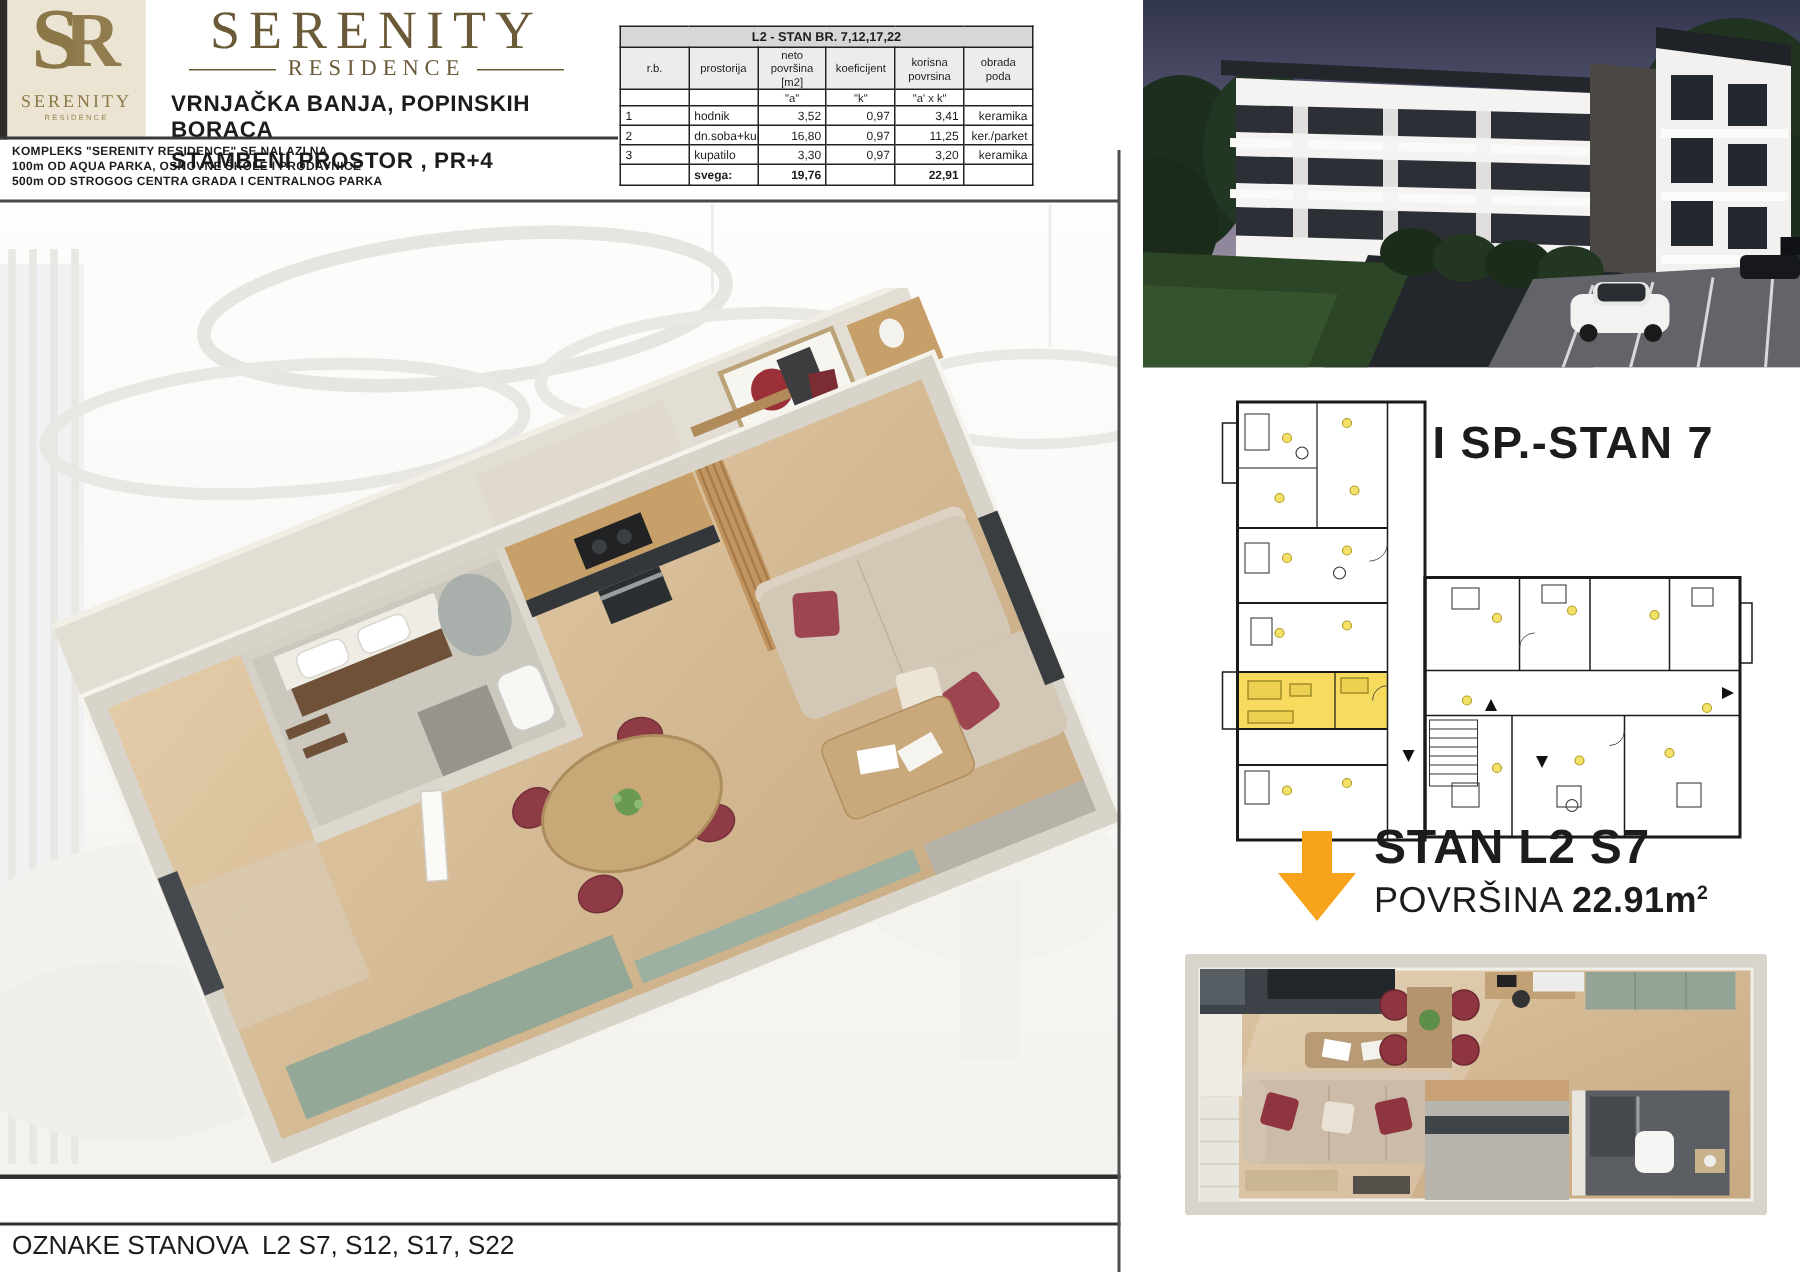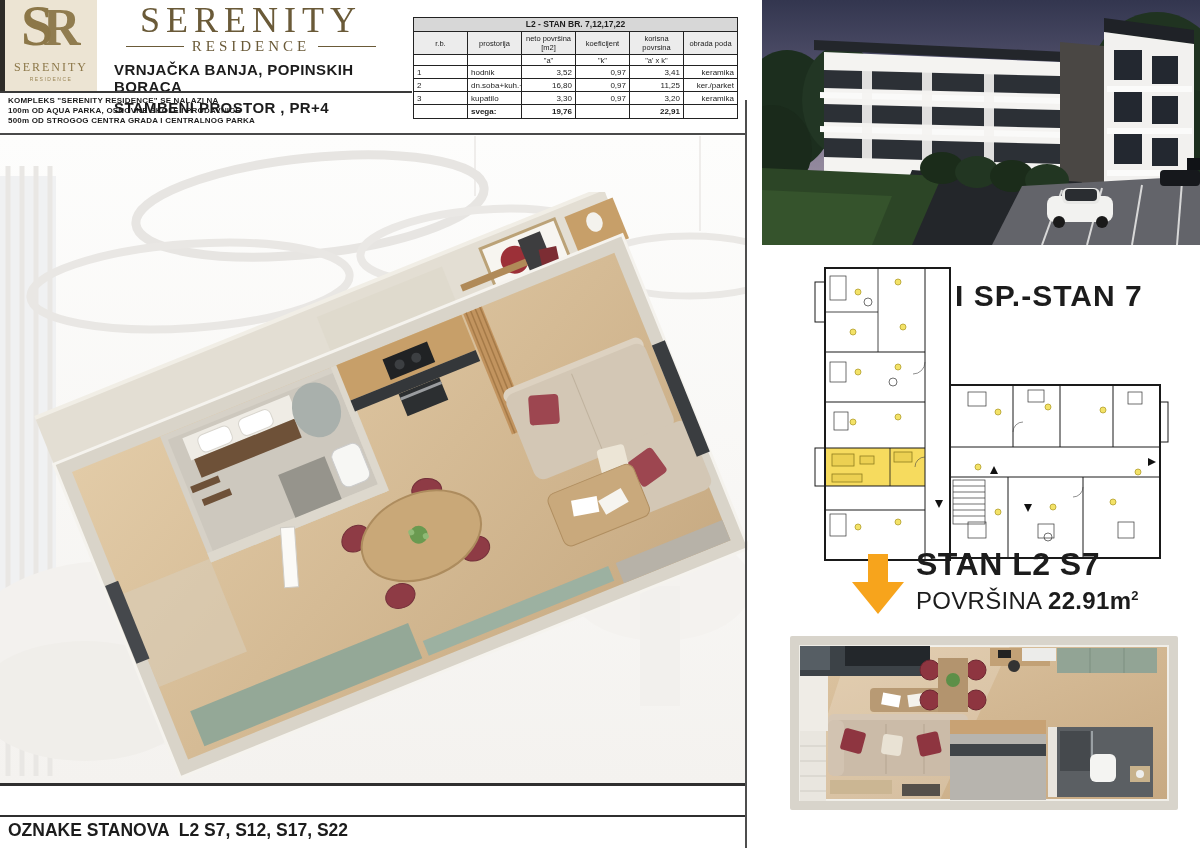--- a/index.html
+++ b/index.html
@@ -25,36 +25,36 @@
   .subtitle-row .hline{width:58px;height:1.5px;background:#6a5a38;}
   .subtitle-row .subtitle-text{font-family:"Liberation Serif",serif;font-size:15px;letter-spacing:4px;}
   .addr1{font-size:15px;font-weight:bold;margin:6px 0 4px 14px;letter-spacing:.4px;}
   .addr2{font-size:15px;font-weight:bold;margin:3px 0 0 14px;letter-spacing:.4px;}
   .hr{background:#3a3a3a;}
   .hr-top{left:0;top:91px;width:412px;height:2px;}
   .hr-mid{left:0;top:133px;width:746px;height:2px;background:#4a4a4a;}
   .info-block{left:8px;top:96px;width:402px;font-size:8px;font-weight:bold;line-height:10px;letter-spacing:.2px;}
 
   
-  .area-table{left:413px;top:17px;width:325px;border-collapse:collapse;table-layout:fixed;
+  .area-table{left:413px;top:17px;width:276px;border-collapse:collapse;table-layout:fixed;
               font-size:8px;line-height:9px;}
   .area-table td,.area-table th{border:1px solid #222;padding:0 3px;overflow:hidden;}
   .area-table .t-title{background:#d7d7d7;font-weight:bold;font-size:8.5px;height:13px;text-align:center;}
   .area-table .t-head th{background:#ececec;font-weight:normal;height:22px;text-align:center;font-size:7.5px;}
   .area-table .t-sub td{height:10px;text-align:center;font-size:7.5px;}
   .area-table .t-row td{height:12px;}
   .area-table .t-total td{height:13px;font-weight:bold;}
   .num{text-align:right;}
   .c-room{text-align:left;}
 
   
   .hr-b1{left:0;top:783px;width:747px;height:3px;background:#2f2f2f;}
   .hr-b2{left:0;top:815px;width:747px;height:2px;background:#2f2f2f;}
   .foot1{left:8px;top:788px;font-size:19px;font-weight:bold;letter-spacing:.3px;}
-  .foot2{left:8px;top:820px;font-size:17.5px;font-weight:bold;white-space:pre;text-align:center;}
+  .foot2{left:8px;top:820px;font-size:17.5px;font-weight:normal;white-space:pre;text-align:center;}
   .vsep{left:745px;top:100px;width:2px;height:748px;background:#4e4e4e;}
 
   
   .photo{left:762px;top:0;}
   .planmap{left:798px;top:252px;}
   .plan-label{left:955px;top:279px;font-size:30px;font-weight:bold;letter-spacing:1px;}
   .arrow-wrap{left:852px;top:554px;}
   .unit-name{left:916px;top:546px;font-size:32px;font-weight:bold;letter-spacing:.5px;}
   .unit-area{left:916px;top:587px;font-size:24px;letter-spacing:.3px;}
   .unit-area b{font-size:24px;}

